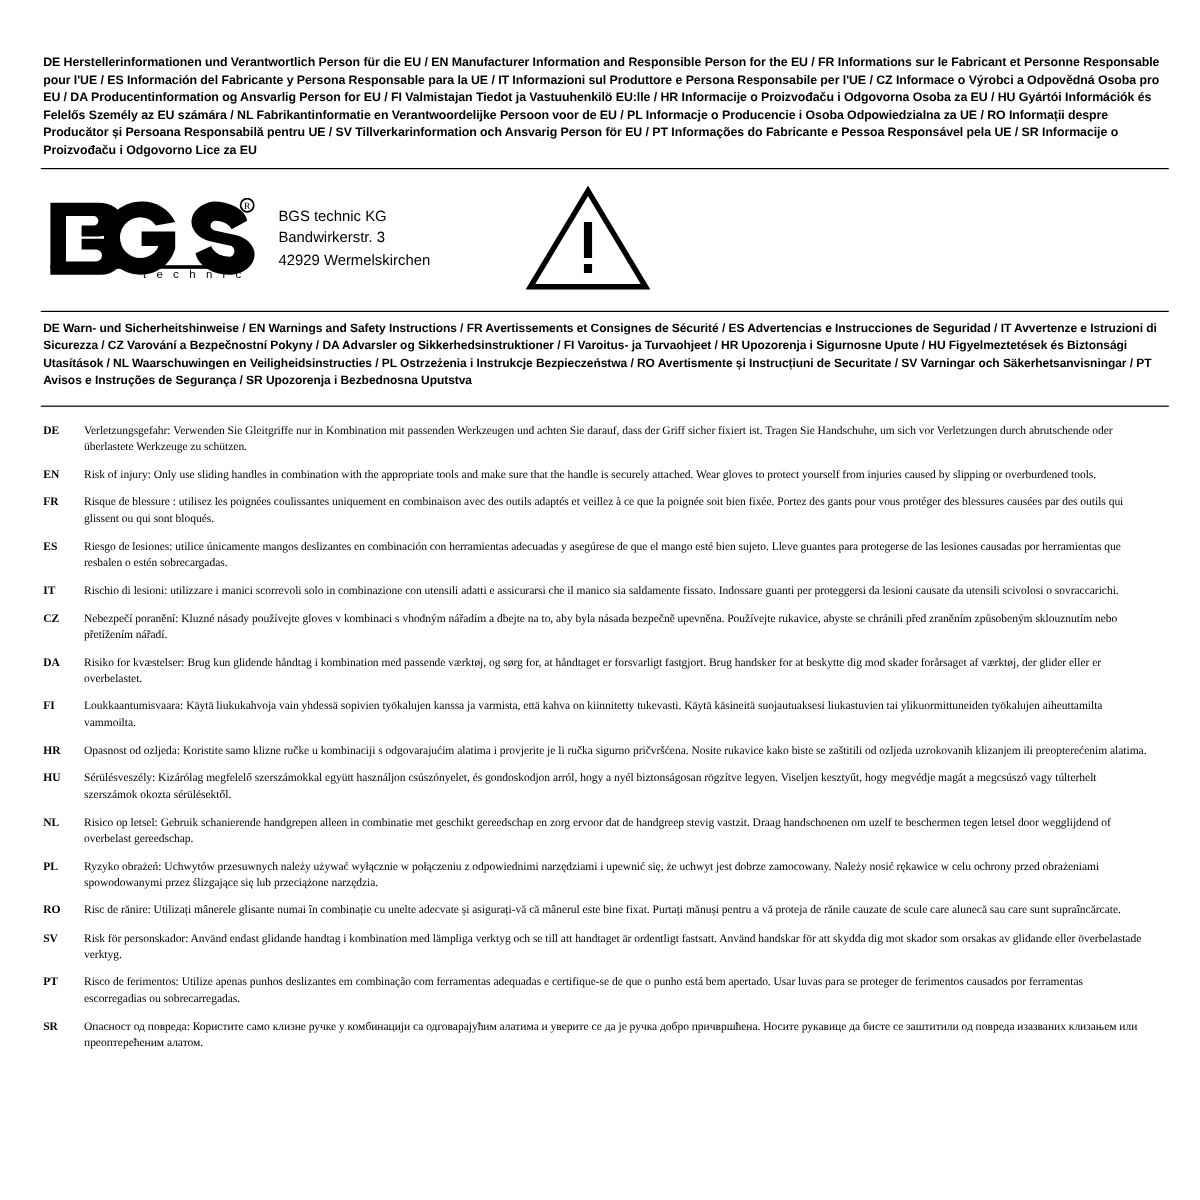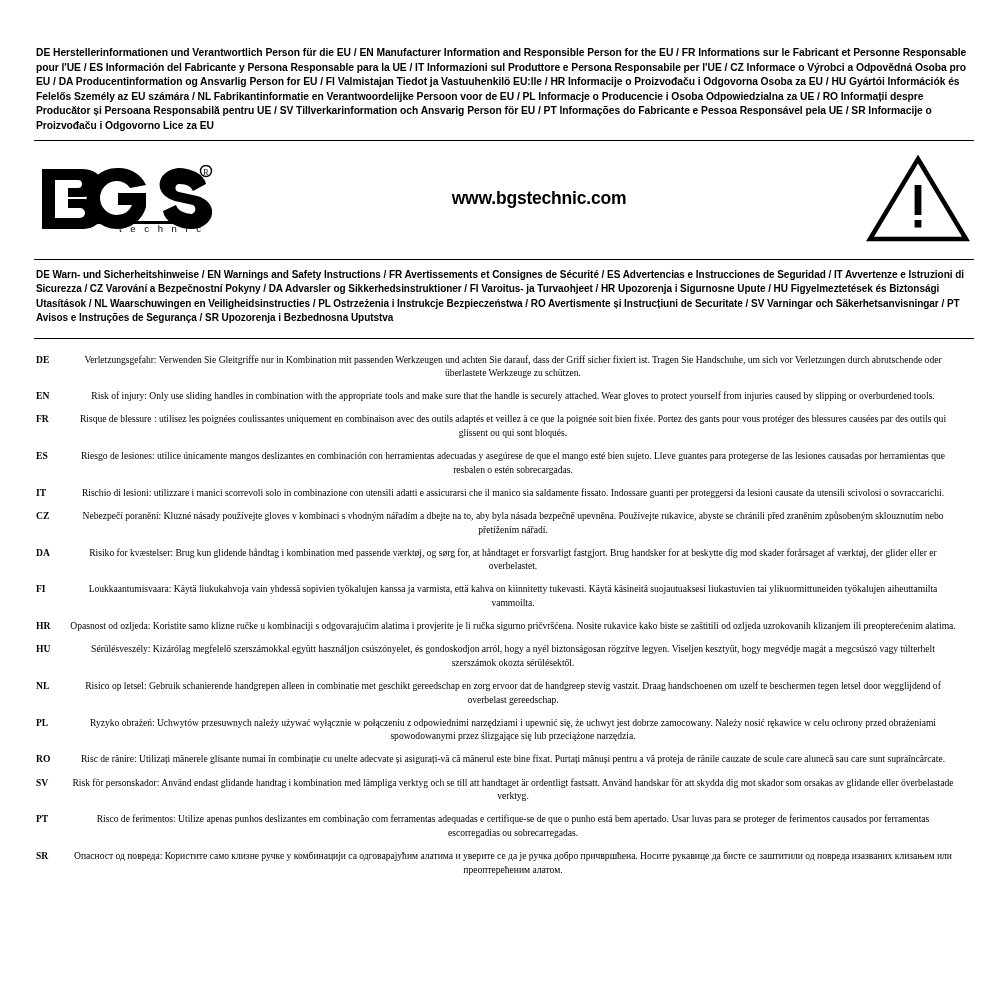--- a/index.html
+++ b/index.html
@@ -106,21 +106,21 @@
     font-size: 9.6px;
     font-weight: bold;
     line-height: 1.42;
     padding-left: 2px;
   }
   .lang-text {
     flex: 1 1 auto;
     font-size: 9.6px;
     line-height: 1.42;
     letter-spacing: -0.02px;
-    text-align: center;
+    text-align: left;
     padding-right: 18px;
   }
 </style>
 </head>
 <body>
 
 <div class="page">
 
   <div class="top-heading">DE Herstellerinformationen und Verantwortlich Person für die EU  /  EN Manufacturer Information and Responsible Person for the EU  /  FR Informations sur le Fabricant et Personne Responsable pour l'UE  /  ES Información del Fabricante y Persona Responsable para la UE  /  IT Informazioni sul Produttore e Persona Responsabile per l'UE  /  CZ Informace o Výrobci a Odpovědná Osoba pro EU  /  DA Producentinformation og Ansvarlig Person for EU  /  FI Valmistajan Tiedot ja Vastuuhenkilö EU:lle  /  HR Informacije o Proizvođaču i Odgovorna Osoba za EU  /  HU Gyártói Információk és Felelős Személy az EU számára  /  NL Fabrikantinformatie en Verantwoordelijke Persoon voor de EU  /  PL Informacje o Producencie i Osoba Odpowiedzialna za UE  /  RO Informații despre Producător și Persoana Responsabilă pentru UE  /  SV Tillverkarinformation och Ansvarig Person för EU  /  PT Informações do Fabricante e Pessoa Responsável pela UE  /  SR Informacije o Proizvođaču i Odgovorno Lice za EU</div>
 
@@ -138,23 +138,27 @@
         <path d="M168 19 a28 18 0 0 0 -28 -16 a22 17 0 0 0 -3 33 l18 4 a5 5 0 0 1 -1 9 a16 12 0 0 1 -16 -9 l-13 6 a29 20 0 0 0 30 18 a22 17 0 0 0 4 -33 l-18 -4 a4 4 0 0 1 1 -8 a14 10 0 0 1 13 7 Z" fill="#000"></path>
 
         <circle cx="168" cy="6" r="5.5" fill="none" stroke="#000" stroke-width="1.4"></circle>
         <text x="168" y="9.5" font-family="Liberation Serif, serif" font-size="8" text-anchor="middle" fill="#000">R</text>
 
         <rect x="4" y="56" width="164" height="3" fill="#000"></rect>
         <text x="166" y="66.5" font-family="Liberation Sans, sans-serif" font-size="9.5" letter-spacing="3" text-anchor="end" fill="#000">t e c h n i c</text>
       </svg>
     </div>
 
-
-
-    <div class="website">www.bgstechnic.com</div>
+    <div class="addr">
+      <div>BGS technic KG</div>
+      <div>Bandwirkerstr. 3</div>
+      <div>42929 Wermelskirchen</div>
+    </div>
+
+
 
     <div class="warn-tri">
       <svg width="104" height="88" viewBox="0 0 104 88">
         <polygon points="52,4 100,84 4,84" fill="none" stroke="#000" stroke-width="4.5" stroke-linejoin="miter"></polygon>
         <rect x="48.6" y="30" width="6.8" height="30" fill="#000"></rect>
         <rect x="48.6" y="65" width="6.8" height="7.5" fill="#000"></rect>
       </svg>
     </div>
 
   </div>

